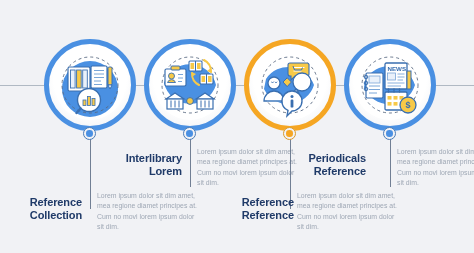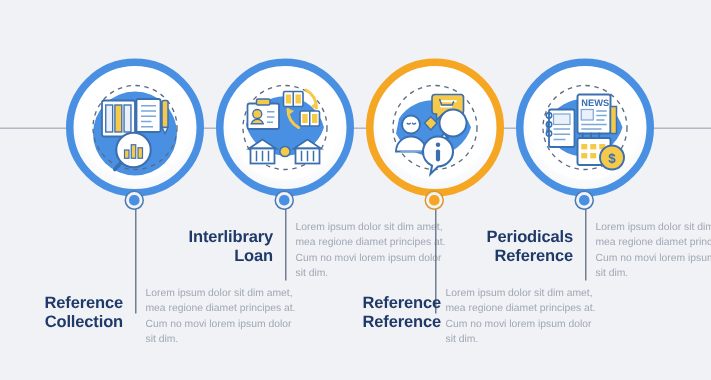--- a/index.html
+++ b/index.html
@@ -189,21 +189,21 @@
         <circle cx="36" cy="52" r="3.4" fill="#f7c948" stroke="#3a6fb0" stroke-width="1"></circle>
       </svg>
     </div>
   </div>
   <div class="stem" style="left:189.5px; top:131px; height:56px;"></div>
   <div class="dot" style="left:183px; top:127px;">
       <i></i>
     </div>
   <div class="heading" style="left:110px; top:152px; width:72px;">
     <span>Interlibrary</span><br>
-    <span>Loan</span>
+    <span>Lorem</span>
   </div>
   <div class="body" style="left:197px; top:147px;">Lorem ipsum dolor sit dim amet, mea regione diamet principes at. Cum no movi lorem ipsum dolor sit dim.</div>
 
   <div class="node" style="left:244px;">
     <div class="ring accent"></div>
     <div class="art">
       <svg viewBox="0 0 72 72">
         <circle cx="36" cy="36" r="35" fill="#ffffff"></circle>
         <path d="M12 30 a27 27 0 0 1 48 6 a27 27 0 0 1 -50 4z" fill="#4a90e2"></path>
         <circle cx="36" cy="36" r="28" fill="none" stroke="#5b6b82" stroke-width=".9" stroke-dasharray="3 3"></circle>
@@ -280,19 +280,19 @@
           <circle cx="8" cy="8" r="8" fill="#f7c948" stroke="#3a6fb0" stroke-width="1.3"></circle>
           <text x="8" y="11.4" text-anchor="middle" font-family="Liberation Sans, sans-serif" font-size="9" font-weight="bold" fill="#3a6fb0">$</text>
         </g>
       </svg>
     </div>
   </div>
   <div class="stem" style="left:389.5px; top:131px; height:56px;"></div>
   <div class="dot" style="left:383px; top:127px;">
       <i></i>
     </div>
-  <div class="heading" style="left:308px; top:152px; width:74px;">
+  <div class="heading" style="left:292px; top:152px; width:74px;">
     <span>Periodicals</span><br>
     <span>Reference</span>
   </div>
   <div class="body" style="left:397px; top:147px;">Lorem ipsum dolor sit dim amet, mea regione diamet principes at. Cum no movi lorem ipsum dolor sit dim.</div>
 
 </div>
 
 </body></html>

